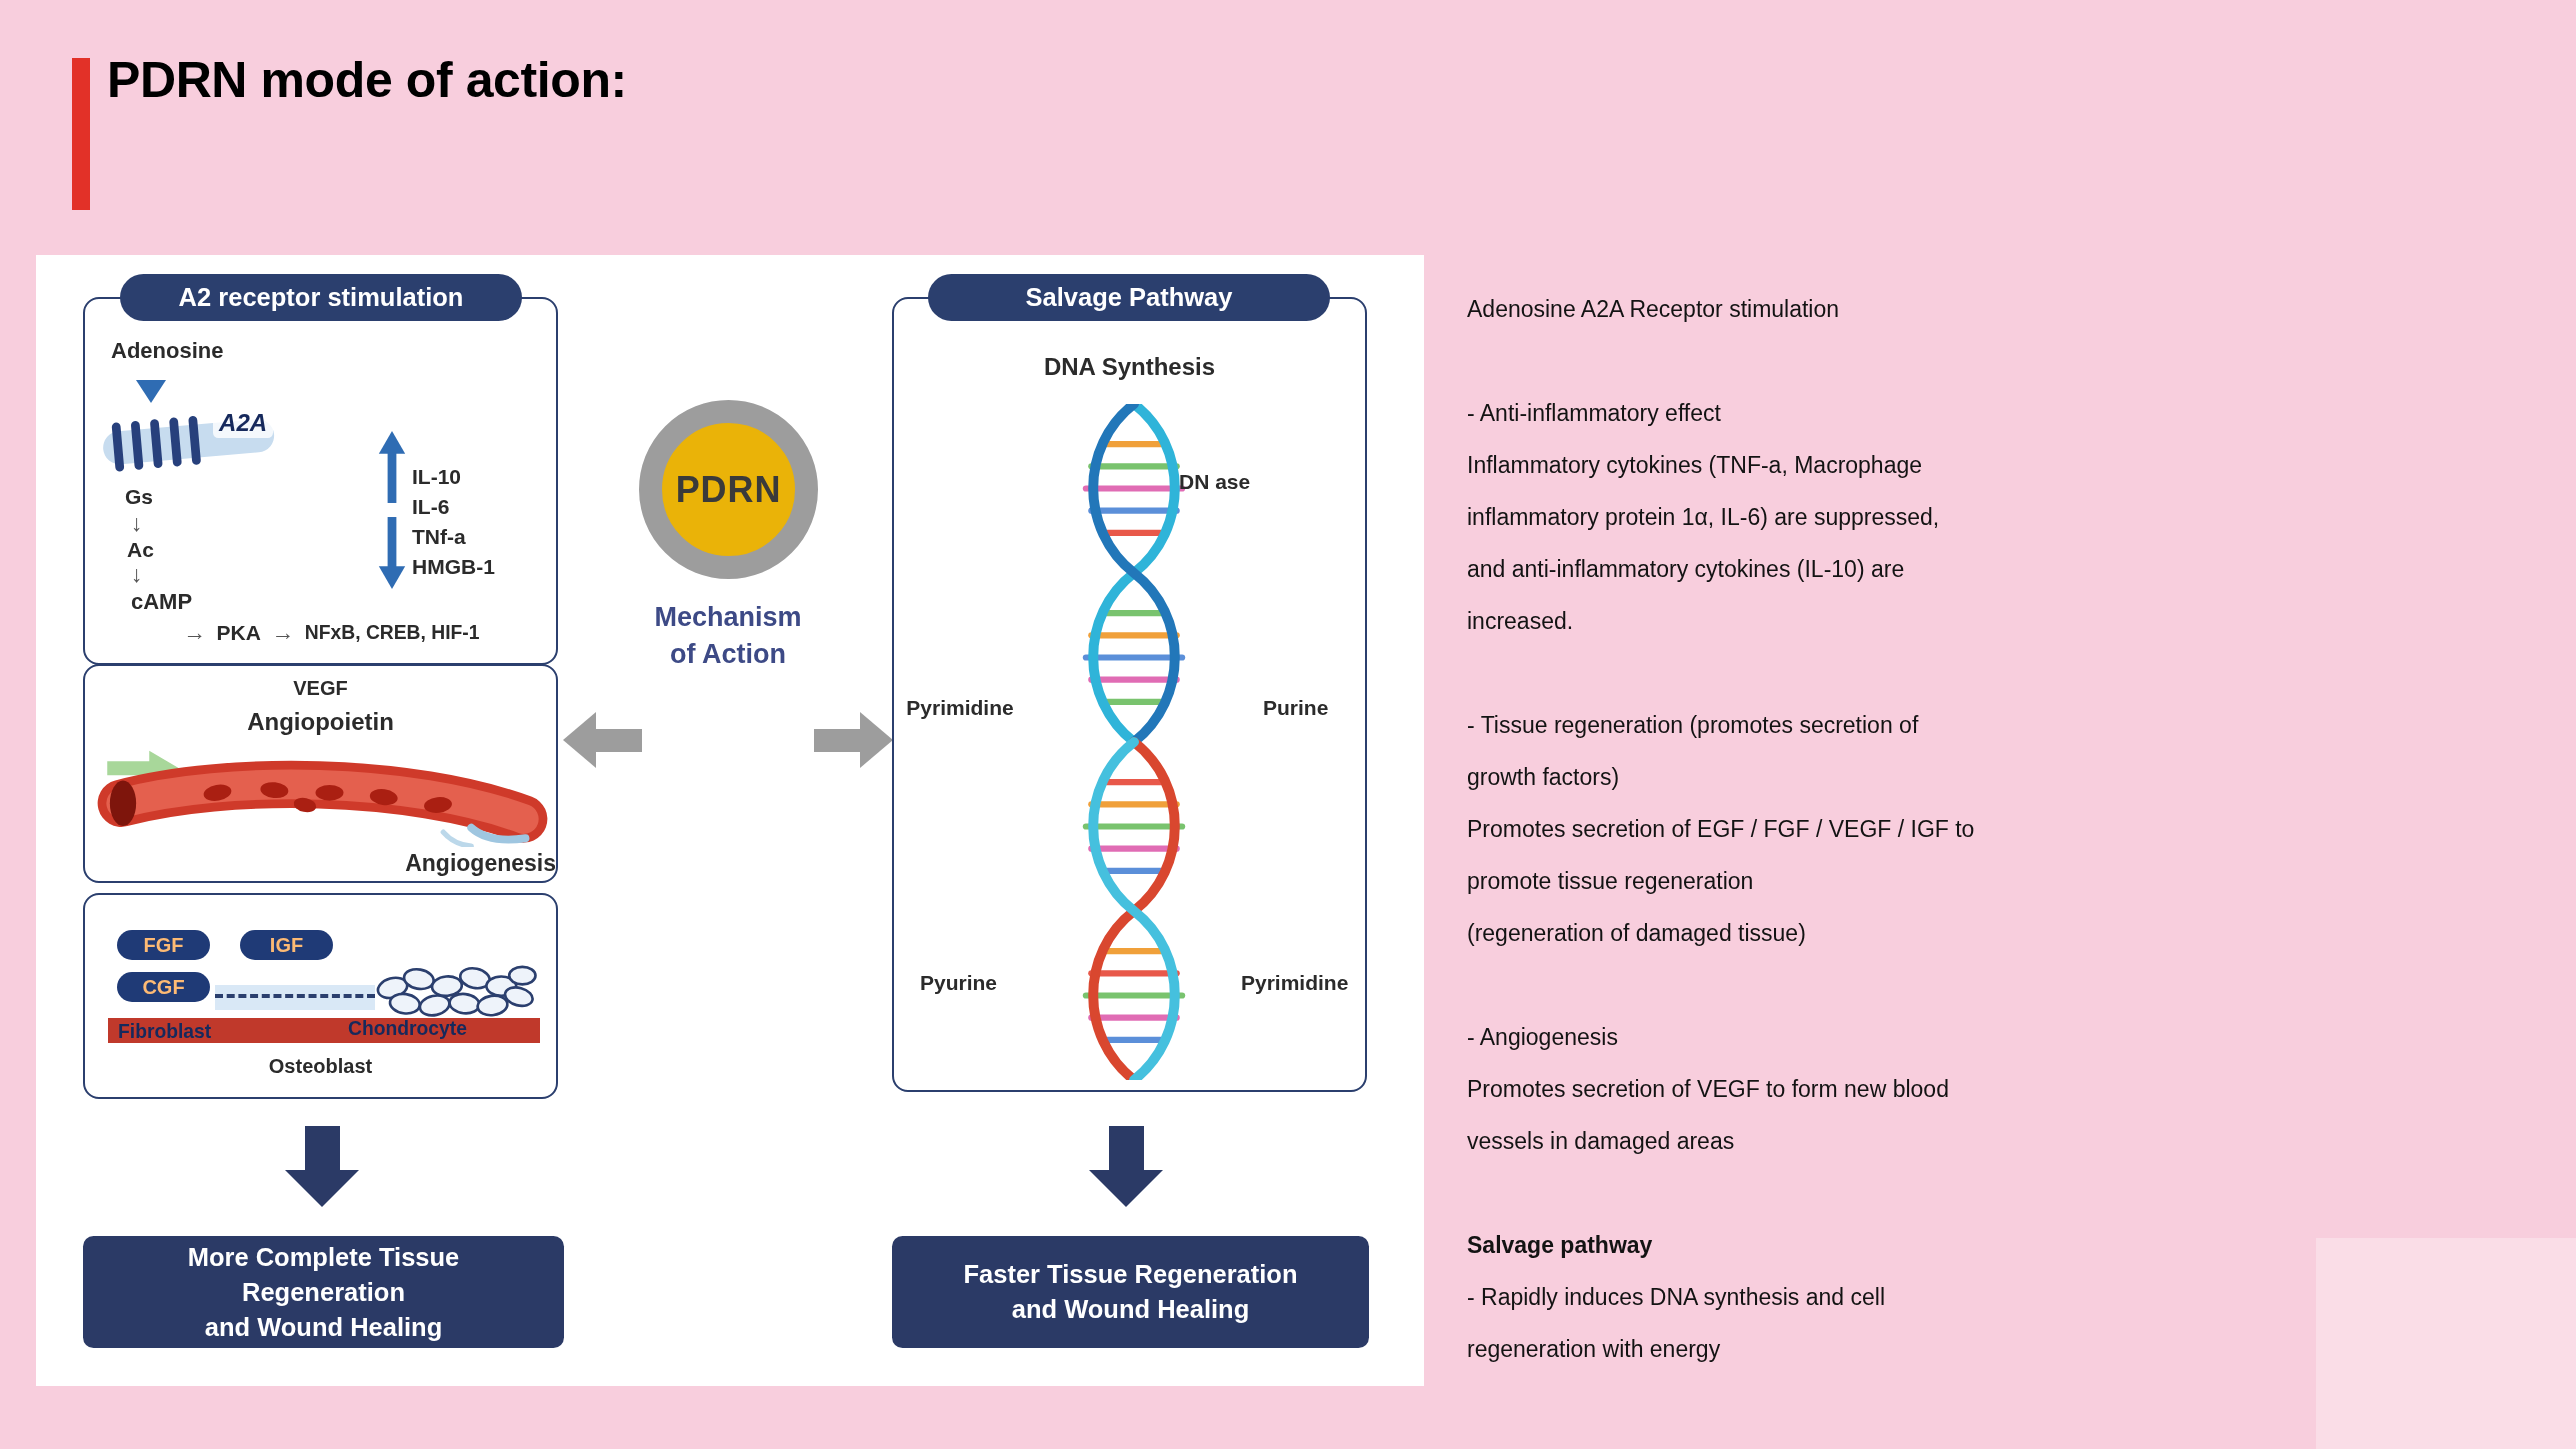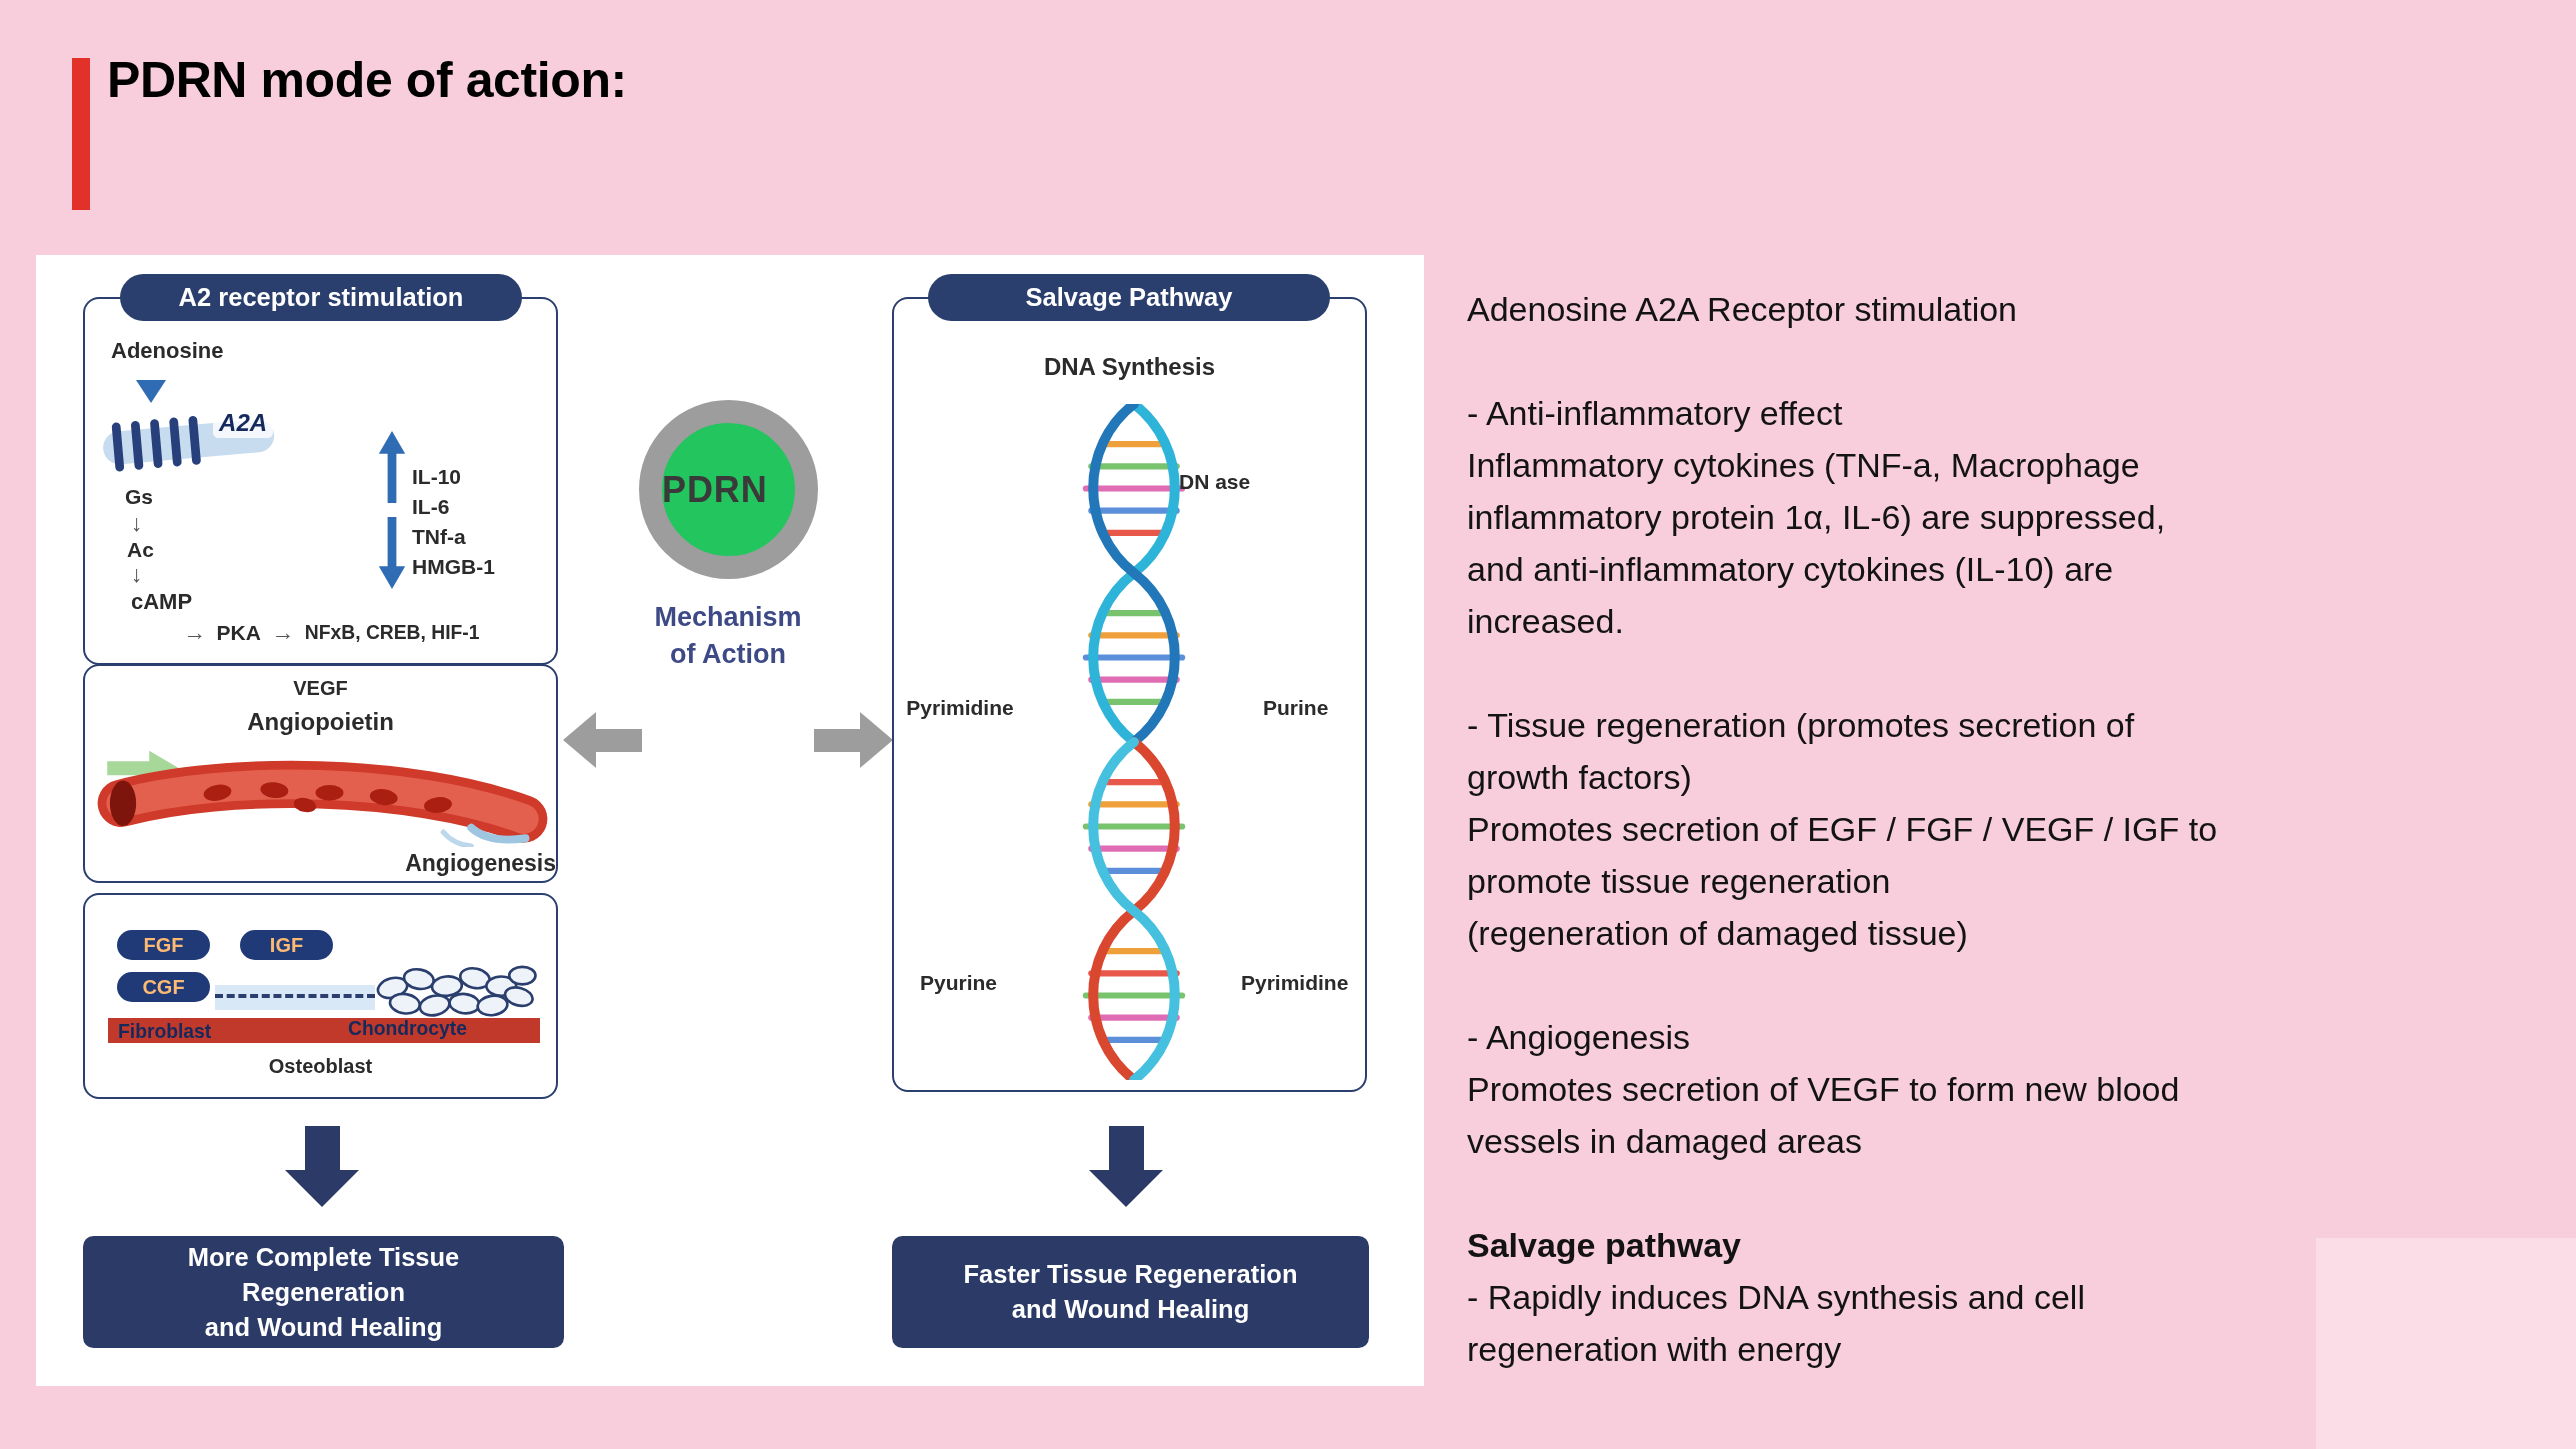--- a/index.html
+++ b/index.html
@@ -41,35 +41,35 @@
 
   .pill { position: absolute; background: #1f3a76; border-radius: 15px; color: #fdba74; font-weight: 700;
     font-size: 20px; display: flex; align-items: center; justify-content: center; }
 
   .dashstrip { position: absolute; background: #d9e8f6; }
   .dashstrip > div { border-top: 4.4px dashed #2b3f6e; margin-top: 8.8px; }
   .redstrip { position: absolute; background: #c0392b; }
 
   
   .ring { position: absolute; width: 179px; height: 179px; border: 23px solid #9d9d9d; border-radius: 50%;
-    background: #22c55e; display: flex; align-items: center; justify-content: flex-start; }
+    background: #eab308; display: flex; align-items: center; justify-content: center; }
   .ring span { font-size: 36px; font-weight: 800; color: #3a3a3a; letter-spacing: 0.9px; }
   .mechanism { position: absolute; font-size: 27px; font-weight: 700; color: #3d4a86; text-align: center;
     white-space: pre-line; line-height: 37px; }
   .hleft, .hright { position: absolute; display: flex; align-items: center; }
   .hleft-head { width: 0; height: 0; border-top: 28px solid transparent; border-bottom: 28px solid transparent; border-right: 33px solid #9d9d9d; }
   .hright-head { width: 0; height: 0; border-top: 28px solid transparent; border-bottom: 28px solid transparent; border-left: 33px solid #9d9d9d; }
   .hstem { width: 46px; height: 23px; background: #9d9d9d; }
 
   .vdown { position: absolute; width: 74px; display: flex; flex-direction: column; align-items: center; }
   .vdown-stem { width: 35px; height: 44px; background: #2b3a66; }
   .vdown-head { width: 0; height: 0; border-left: 37px solid transparent; border-right: 37px solid transparent; border-top: 37px solid #2b3a66; }
 
   
-  .desc { position: absolute; left: 1467px; top: 283px; width: 1067px; font-size: 34px; line-height: 52px; color: #131313; }
+  .desc { position: absolute; left: 1467px; top: 283px; width: 1067px; font-size: 23px; line-height: 52px; color: #131313; }
   .desc p { margin: 0 0 52px 0; white-space: pre-line; }
   .desc p.b { font-weight: 700; margin-bottom: 0; }
   .desc p.nogap { margin: 0; }
 
   .corner-glow { position: absolute; left: 2316px; top: 1238px; width: 260px; height: 211px; background: rgba(255,255,255,0.30); }
 </style>
 </head>
 <body>
 
 <div>

